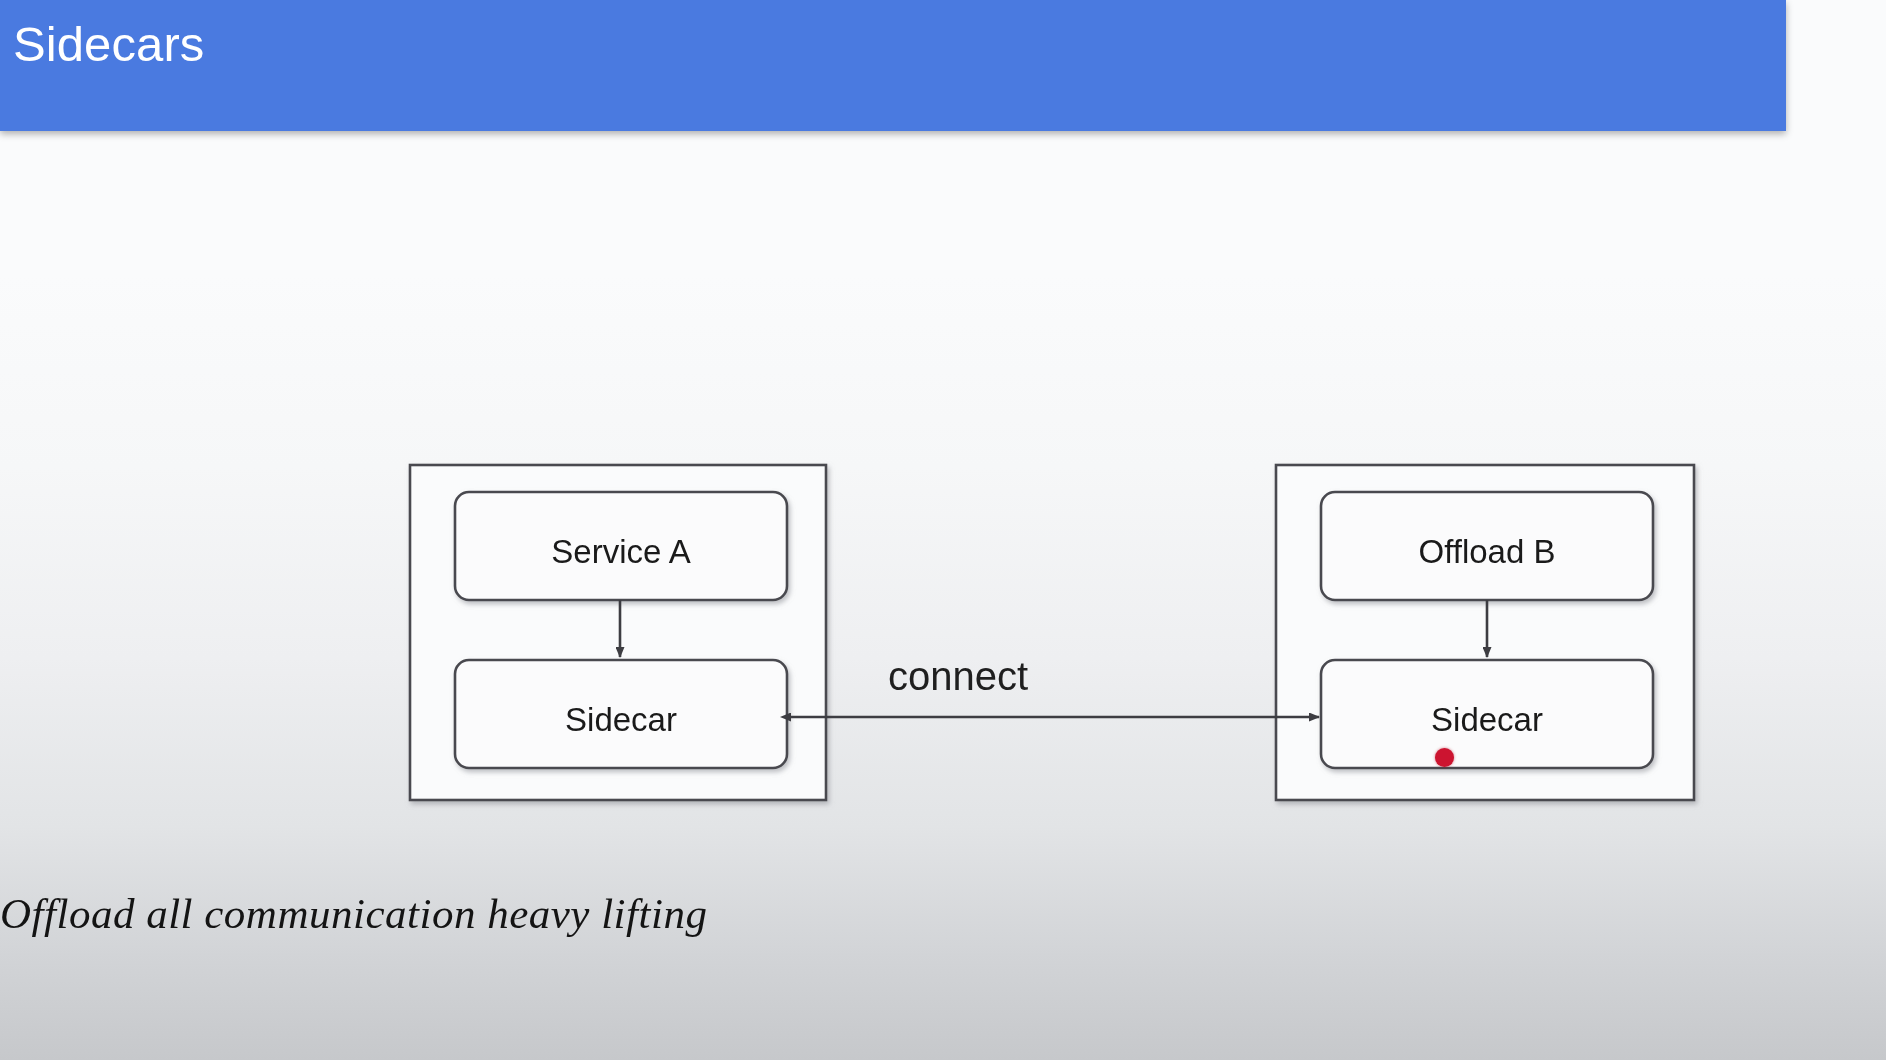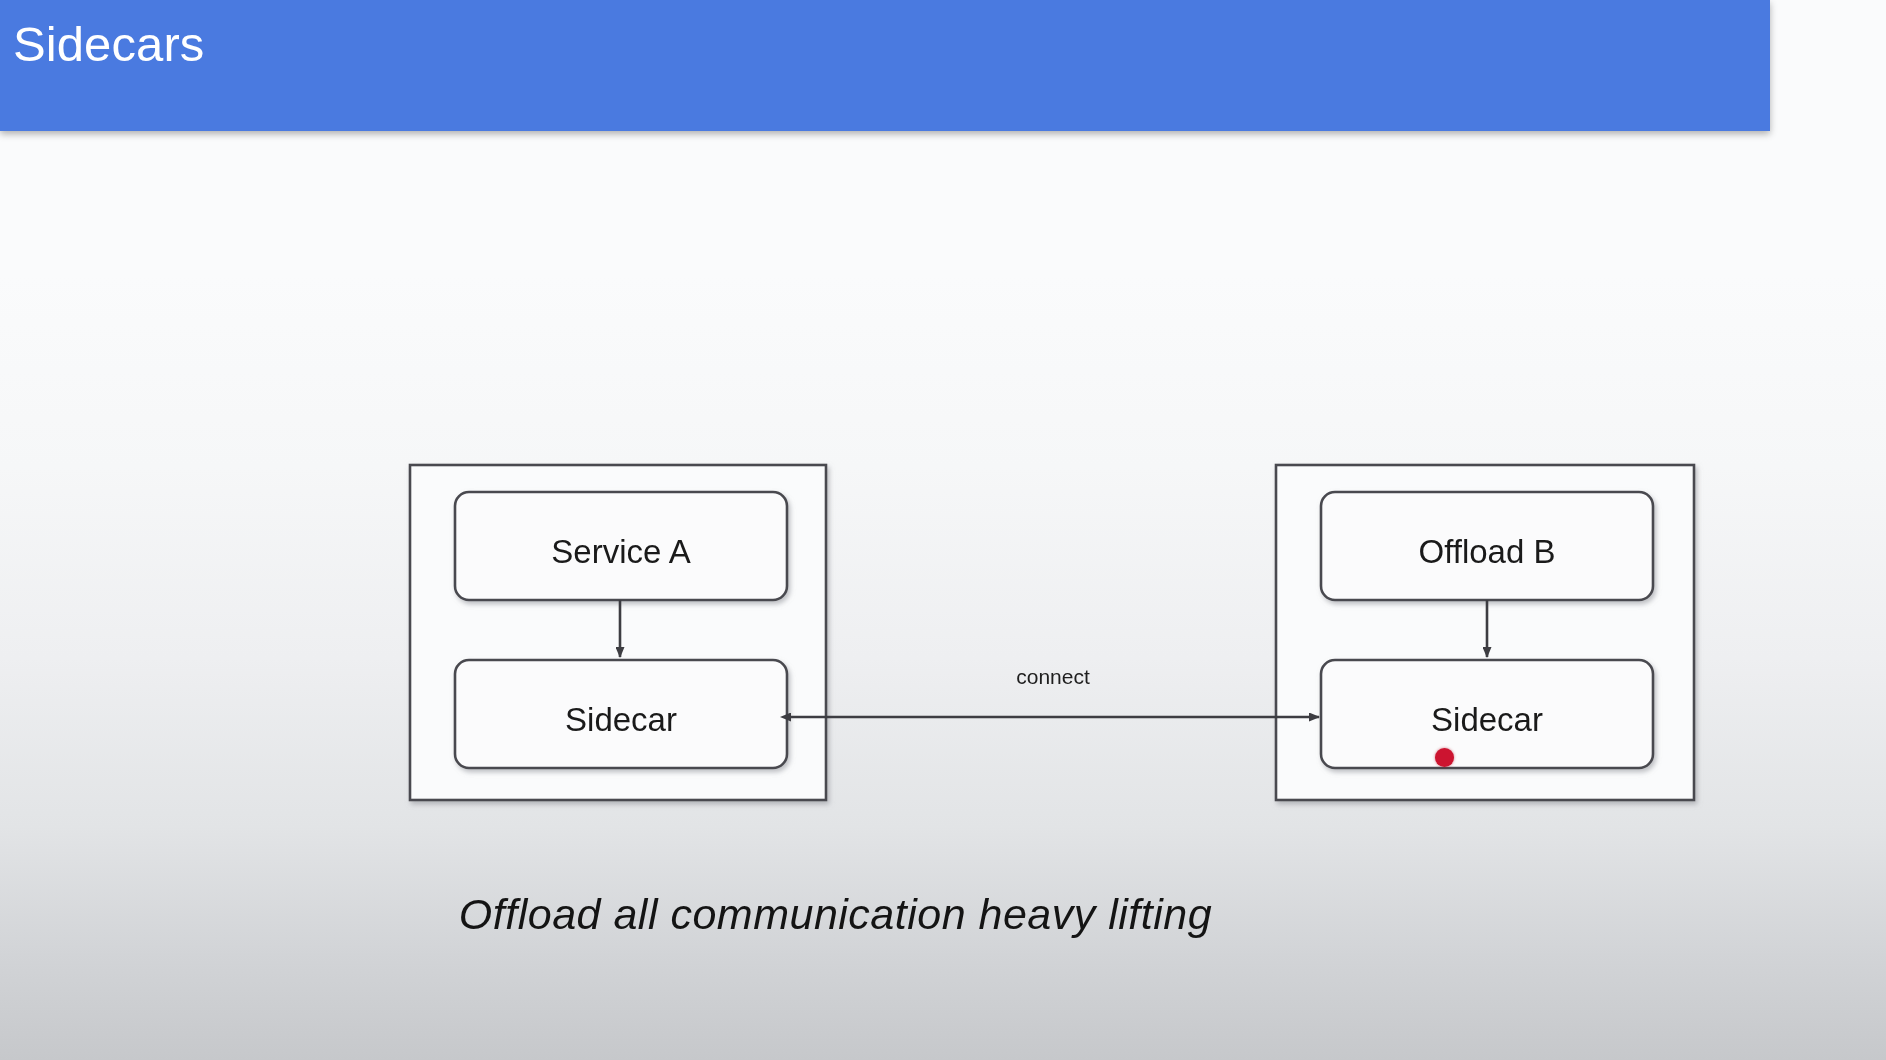--- a/index.html
+++ b/index.html
@@ -32,20 +32,21 @@
   
   #header {
     position: absolute;
     left: 0;
     top: 0;
     width: 1770px;
     height: 131px;
     background: #4a7ae0;
     box-shadow: 0 3px 7px rgba(0,0,0,0.30);
     z-index: 5;
+    padding-left: 16px;
   }
   #header-title {
     position: absolute;
     left: 13px;
     top: 13px;
     font-size: 49px;
     line-height: 62px;
     color: #ffffff;
     font-weight: 400;
     letter-spacing: 0.1px;
@@ -73,36 +74,35 @@
     color: #1a1a1a;
     font-size: 33px;
     line-height: 33px;
     font-weight: 400;
     white-space: nowrap;
     pointer-events: none;
   }
 
   .edge-label {
     position: absolute;
-    text-align: center;
     color: #1f1f1f;
-    font-size: 21px;
+    font-size: 40px;
     line-height: 31px;
     font-weight: 400;
     white-space: nowrap;
   }
 
   
   #caption {
     position: absolute;
     left: 0;
     top: 880px;
     width: 1671px;
-    text-align: center;
-    font-family: Liberation Sans, sans-serif;
+    text-align: left;
+    font-family: Liberation Serif, serif;
     font-style: italic;
     font-size: 43px;
     line-height: 68px;
     color: #141414;
     letter-spacing: 0.5px;
   }
   #caption .cap-line {
     display: block;
   }
 

